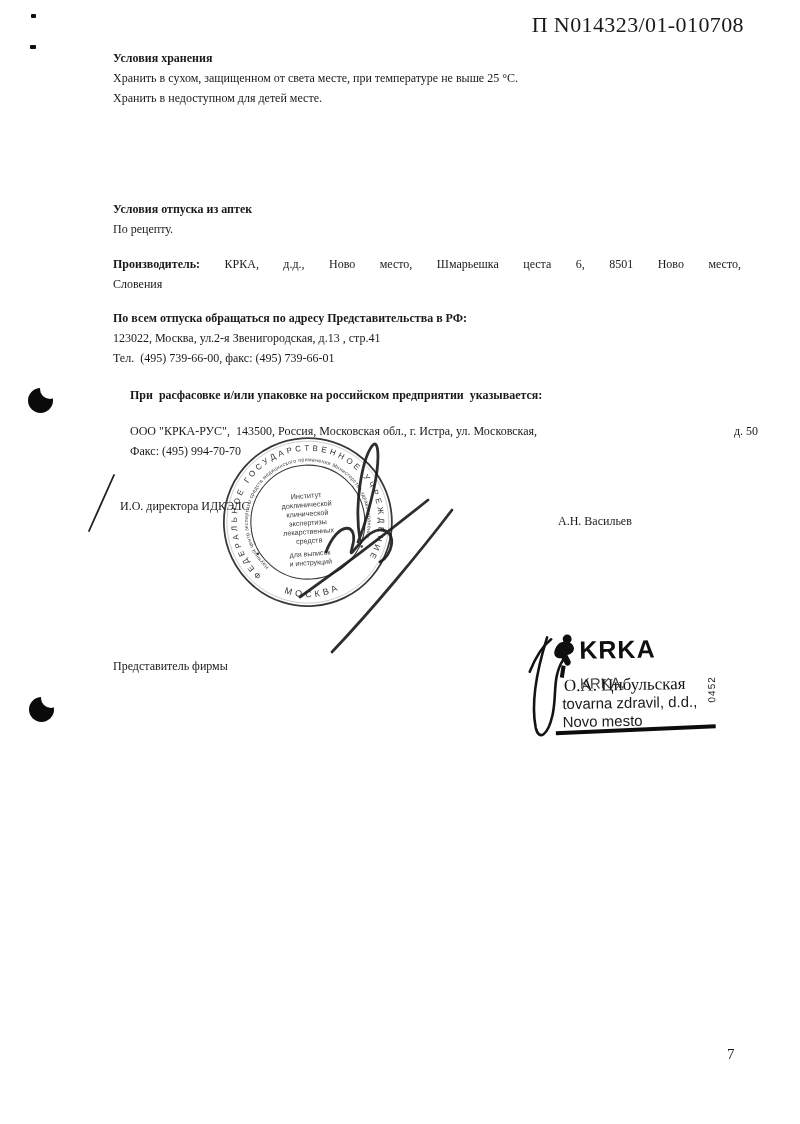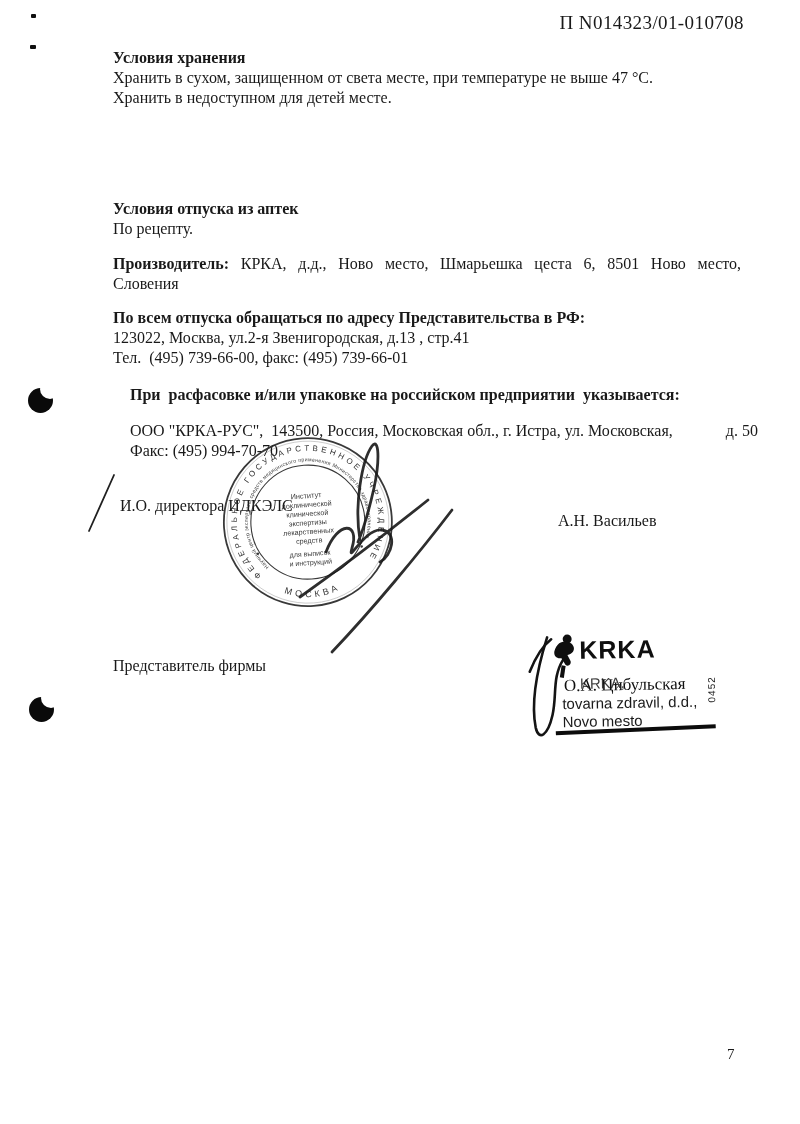--- a/index.html
+++ b/index.html
@@ -2,26 +2,26 @@
 <html><head>
 <meta charset="utf-8">
 <style>
   html,body{margin:0;padding:0;background:#e8e8e8;}
   .page{
     position:relative;width:800px;height:1124px;margin:0 auto;
     background:#fdfdfd;overflow:hidden;
     font-family:"Liberation Serif",serif;color:#1b1b1b;
   }
   .abs{position:absolute;}
-  .txt{font-size:16px;line-height:20px;}
+  .txt{font-size:12px;line-height:20px;}
   .hd{font-weight:700;}
   .pre{white-space:pre-wrap;}
   .just{text-align:justify;text-align-last:justify;}
   .flexline{display:flex;justify-content:space-between;align-items:baseline;}
-  .docnum{font-size:19px;letter-spacing:.4px;}
+  .docnum{font-size:22px;letter-spacing:.4px;}
   .pagenum{font-size:15px;}
   .crescent{width:25px;height:25px;border-radius:50%;background:#0c0c0c;}
   .crescent::after{
     content:"";position:absolute;width:20px;height:20px;border-radius:50%;
     background:#fdfdfd;top:-9px;right:-7px;
   }
   .speck{background:#111;border-radius:1px;}
   svg text{font-family:"Liberation Sans",sans-serif;}
   svg .serif{font-family:"Liberation Serif",serif;}
   .scan{filter:contrast(1.02);}
@@ -33,21 +33,21 @@
 
   <div class="abs speck" style="left:31px;top:14px;width:5px;height:4px;"></div>
   <div class="abs speck" style="left:30px;top:45px;width:6px;height:4px;"></div>
   <div class="abs crescent" style="left:28px;top:388px;"></div>
   <div class="abs crescent" style="left:29px;top:697px;"></div>
 
   <div class="abs docnum" style="top:12px;right:56px;">П N014323/01-010708</div>
 
   <div class="abs txt" style="left:113px;top:48px;width:630px;">
     <div class="hd">Условия хранения</div>
-    <div>Хранить в сухом, защищенном от света месте, при температуре не выше 47 °С.</div>
+    <div>Хранить в сухом, защищенном от света месте, при температуре не выше 25 °С.</div>
     <div>Хранить в недоступном для детей месте.</div>
   </div>
 
 
   <div class="abs txt" style="left:113px;top:199px;width:630px;">
     <div class="hd">Условия отпуска из аптек</div>
     <div>По рецепту.</div>
   </div>
 
   <div class="abs txt" style="left:113px;top:254px;width:628px;">

